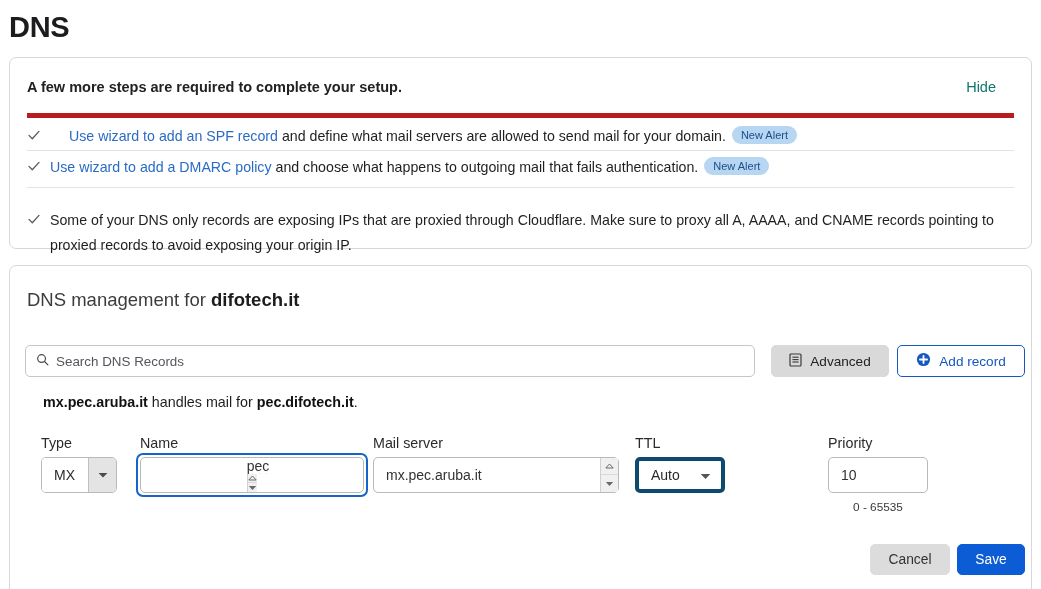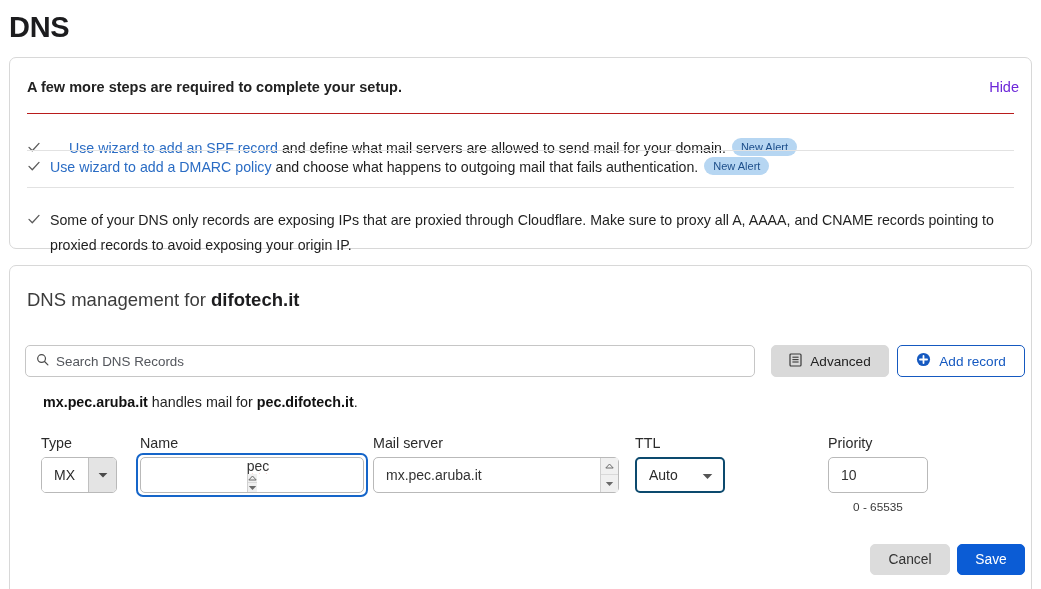--- a/index.html
+++ b/index.html
@@ -48,48 +48,48 @@
     top: 265px;
     width: 1023px;
     height: 340px; 
   }
 
   
   .alerts-head {
     position: absolute;
     left: 17px;
     top: 21px;
-    right: 12px;
+    right: 35px;
     display: flex;
     align-items: center;
     justify-content: space-between;
   }
   .alerts-head-text {
     font-size: 14.5px;
     font-weight: bold;
     color: #222;
   }
   .hide-link {
     font-size: 14.5px;
-    color: #6d28d9;
+    color: #0f766e;
     cursor: pointer;
   }
 
   .alert-row {
     position: absolute;
     left: 17px;
     right: 17px;
     display: flex;
     align-items: flex-start;
     gap: 9px;
     font-size: 14.2px;
     line-height: 25px;
     color: #1f1f1f;
   }
-  #alert-row-0 { top: 55px; height: 37px; border-top: 1px solid #b91c1c; padding-top: 22px; gap: 28px; }
+  #alert-row-0 { top: 55px; height: 37px; border-top: 5px solid #b91c1c; padding-top: 6px; gap: 28px; }
   #alert-row-1 { top: 92px; height: 37px; border-top: 1px solid #e2e2e2; padding-top: 4px; }
   #alert-row-2 { top: 129px; border-top: 1px solid #e2e2e2; padding-top: 20px; }
 
   .check-icon {
     flex: 0 0 auto;
     width: 14px;
     height: 22px;
     display: inline-flex;
     align-items: center;
     justify-content: center;
@@ -265,21 +265,21 @@
     text-decoration: underline;
     text-decoration-style: wavy;
     text-decoration-color: #d93025;
     text-decoration-thickness: 1px;
     text-underline-offset: 2px;
   }
 
   .plain-select {
     height: 36px;
     width: 90px;
-    border: 2px solid #0c4a6e;
+    border: 4px solid #0c4a6e;
     border-radius: 5px;
     background: #fff;
     display: flex;
     align-items: center;
     padding: 0 10px 0 12px;
     justify-content: space-between;
     font-size: 14px;
     color: #2b2b2b;
   }
 

